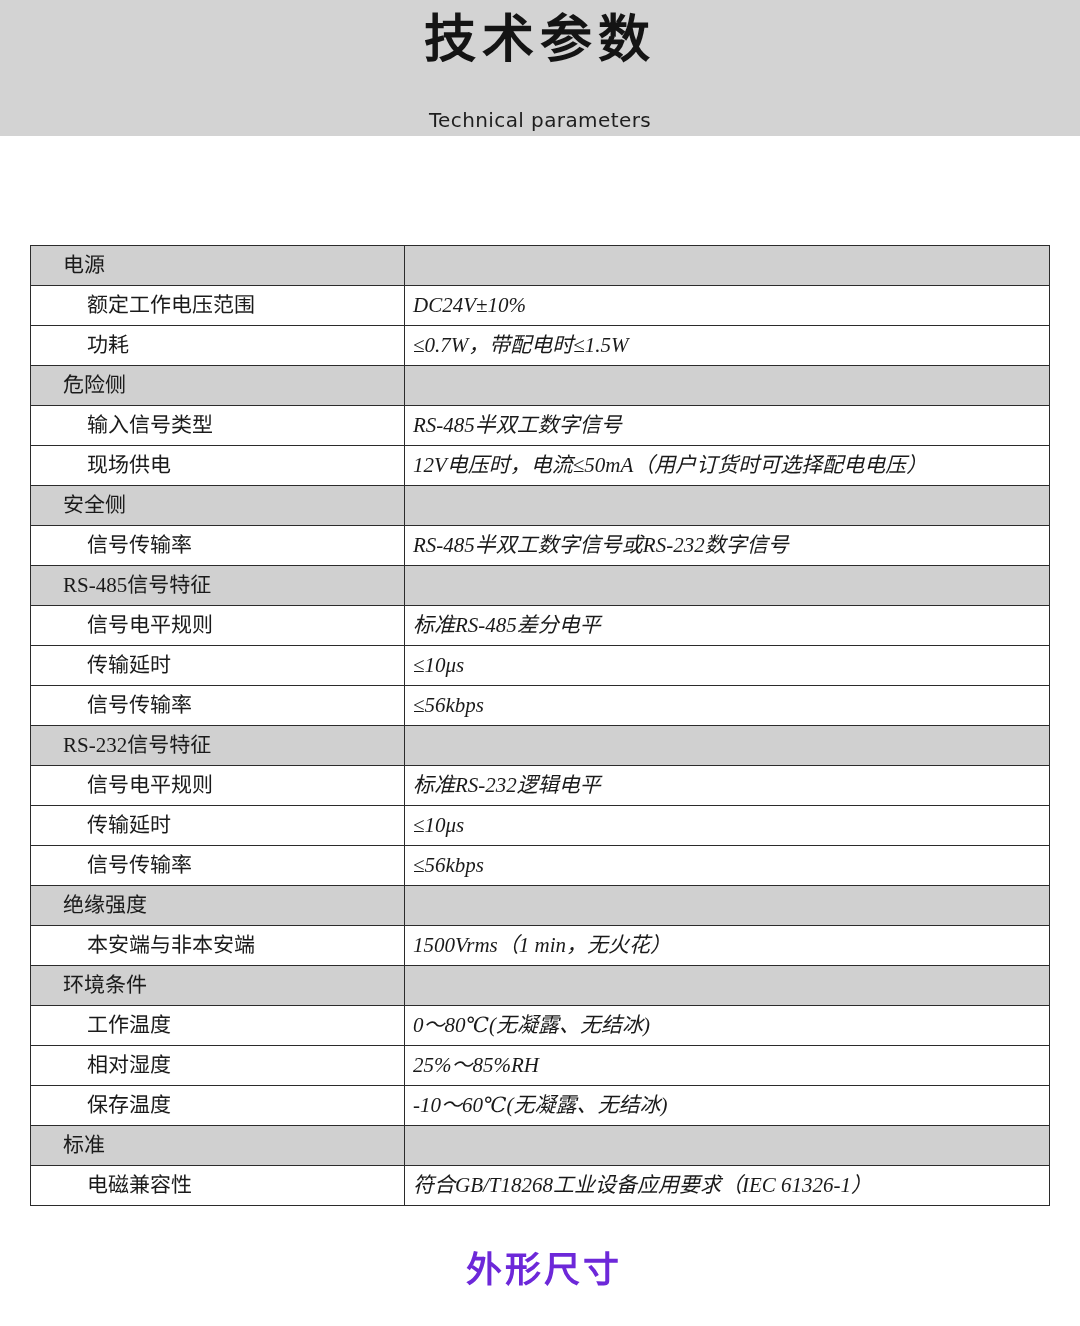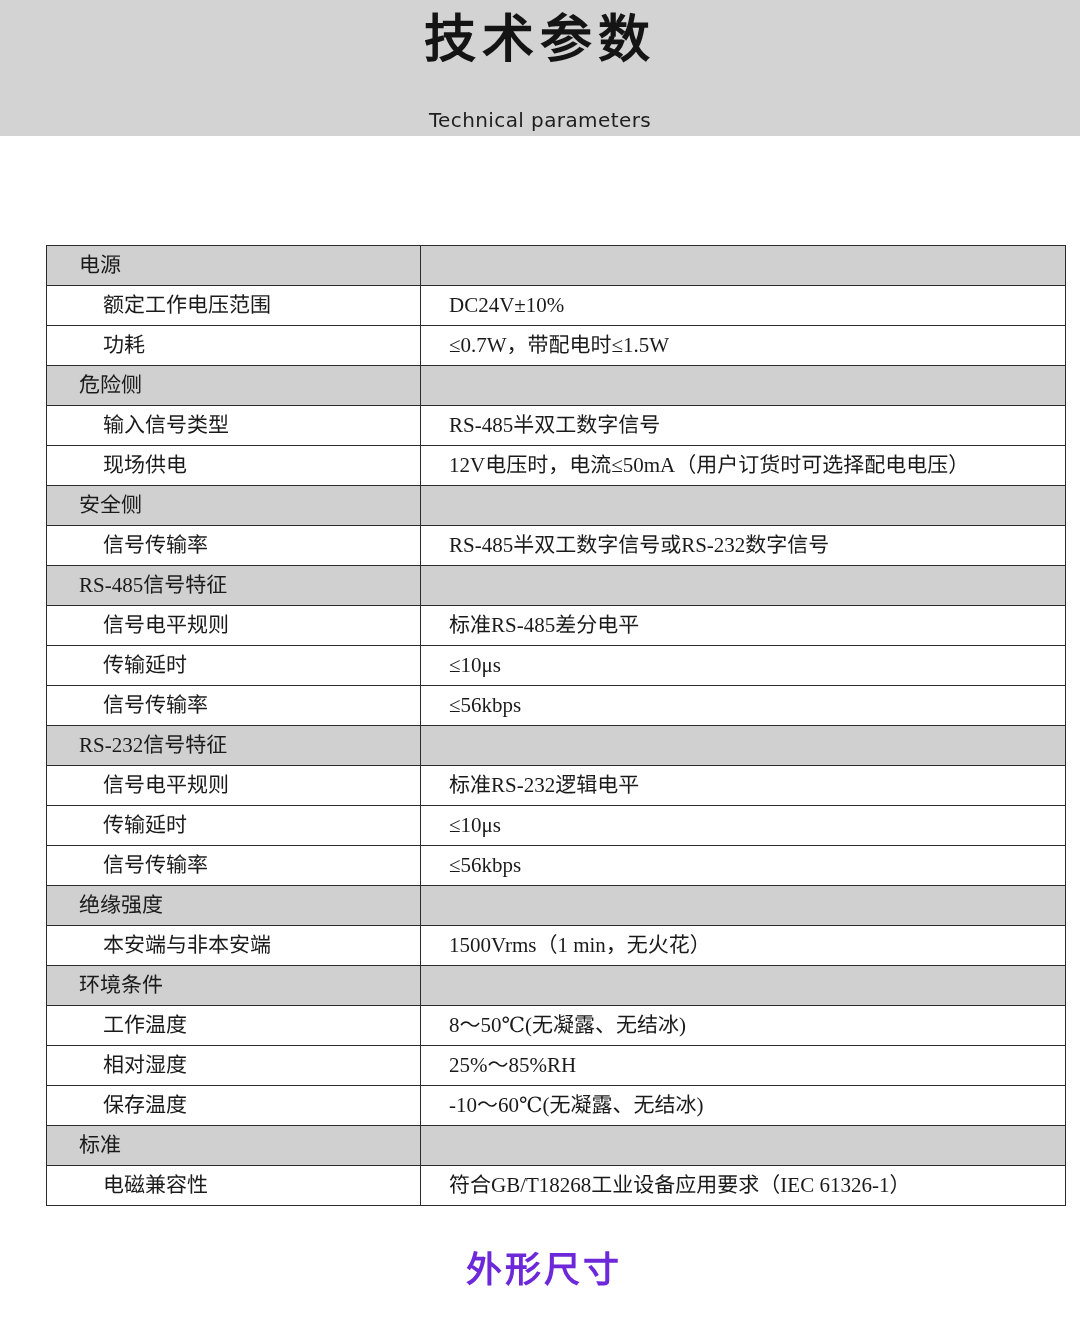--- a/index.html
+++ b/index.html
@@ -43,21 +43,21 @@
     font-weight: 500;
     color: #1e1e1e;
     margin-top: 6px;
     letter-spacing: 0.4px;
   }
 
   
   .table-wrap {
     position: absolute;
     top: 245px;
-    left: 46px;
+    left: 30px;
     width: 958px;
     border-radius: 30px;
   }
   table.spec {
     border-collapse: collapse;
     width: 1020px;
     table-layout: fixed;
   }
   table.spec td {
     border: 1px solid #2b2b2b;
@@ -66,23 +66,24 @@
     line-height: 1.25;
     vertical-align: middle;
     white-space: nowrap;
   }
   td.label {
     width: 340px;
     padding-left: 56px;
     background: #ffffff;
   }
   td.value {
-    padding-left: 28px;
+    padding-left: 8px;
     background: #ffffff;
     font-family: "Liberation Serif", "DejaVu Serif", serif;
+    font-style: italic;
   }
   tr.section td {
     background: #d0d0d0;
   }
   tr.section td.label {
     padding-left: 32px;
   }
 
   
   .footer-heading {
@@ -180,21 +181,21 @@
         <tr class="item">
           <td class="label">本安端与非本安端</td>
           <td class="value">1500Vrms（1 min，无火花）</td>
         </tr>
         <tr class="section">
           <td class="label">环境条件</td>
           <td class="value"></td>
         </tr>
         <tr class="item">
           <td class="label">工作温度</td>
-          <td class="value">8～50℃(无凝露、无结冰)</td>
+          <td class="value">0～80℃(无凝露、无结冰)</td>
         </tr>
         <tr class="item">
           <td class="label">相对湿度</td>
           <td class="value">25%～85%RH</td>
         </tr>
         <tr class="item">
           <td class="label">保存温度</td>
           <td class="value">-10～60℃(无凝露、无结冰)</td>
         </tr>
         <tr class="section">

